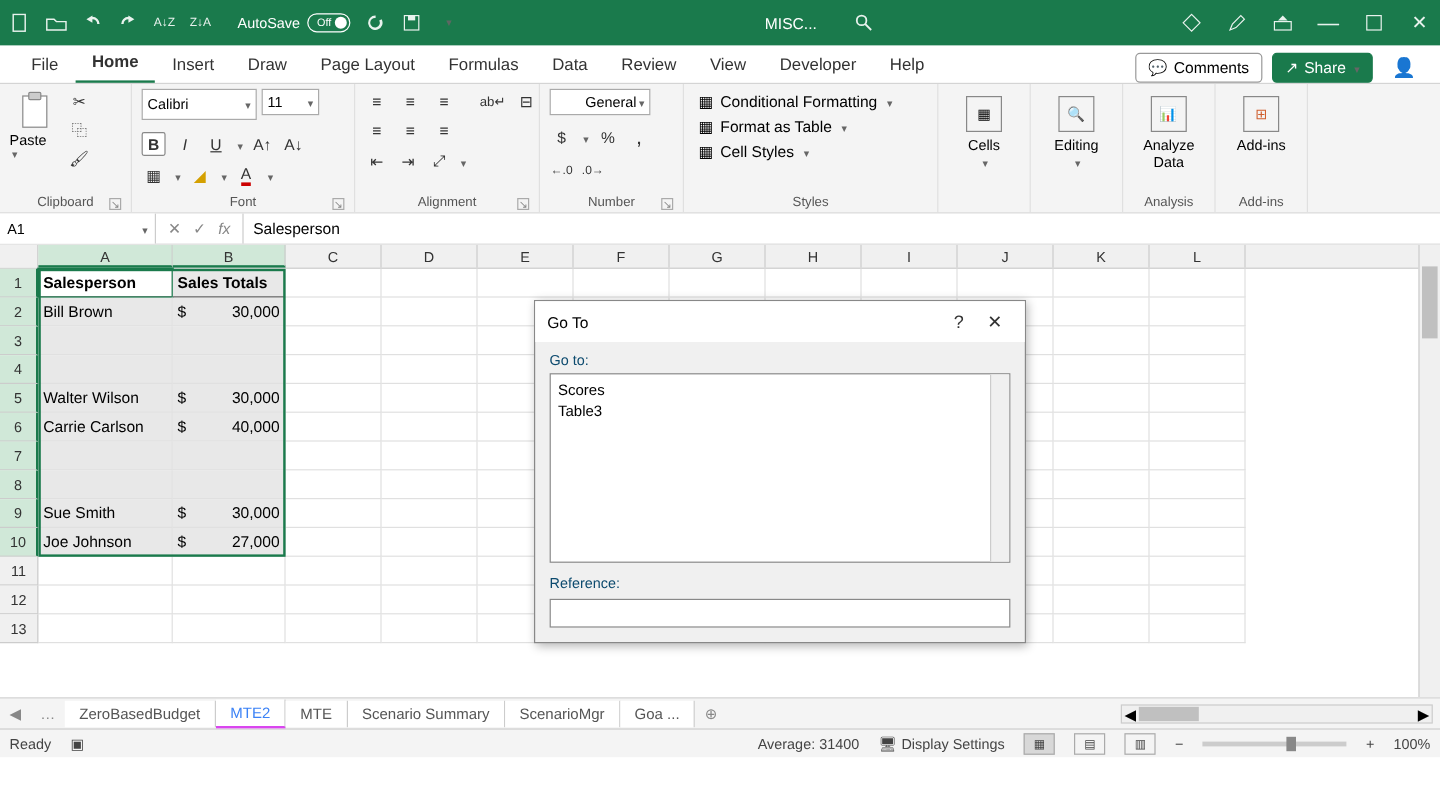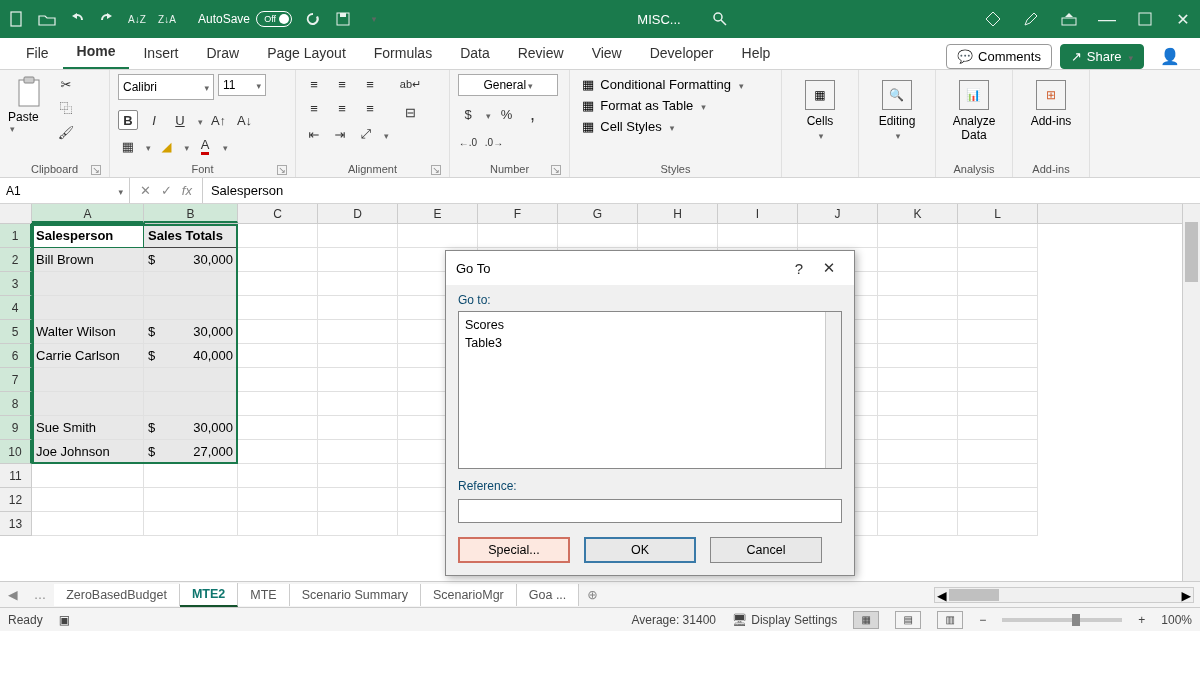--- a/index.html
+++ b/index.html
@@ -31,22 +31,22 @@
 .paste-big { text-align: left; width: 42px; }
 .paste-big .icon { width: 28px; height: 32px; margin: 2px auto; }
 .mini-col { display: flex; flex-direction: column; gap: 4px; justify-content: center; }
 .font-row1 { display: flex; gap: 4px; margin-bottom: 4px; }
 .font-name { width: 96px; height: 22px; border: 1px solid #aaa; background: #fff; padding: 12px 4px; font-size: 12px; display: flex; align-items: center; justify-content: space-between; }
 .font-size { width: 48px; height: 22px; border: 1px solid #aaa; background: #fff; padding: 0 4px; font-size: 12px; display: flex; align-items: center; justify-content: space-between; }
 .btn-row { display: flex; gap: 6px; align-items: center; }
 .rb { width: 20px; height: 20px; display: flex; align-items: center; justify-content: center; font-size: 13px; color: #333; }
 .bold-box { border: 1px solid #888; background: #fff; font-weight: bold; border-radius: 2px; }
 .align-grid { display: grid; grid-template-columns: repeat(3, 22px); gap: 4px 6px; }
-.wrap-col { display: flex; flex-direction: column; gap: 8px; margin-left: 6px; justify-content: space-between; }
-.num-combo { width: 100px; height: 22px; border: 1px solid #aaa; background: #fff; padding: 0 4px; font-size: 12px; display: flex; align-items: center; justify-content: center; }
+.wrap-col { display: flex; flex-direction: row; gap: 8px; margin-left: 6px; justify-content: space-between; }
+.num-combo { width: 84px; height: 22px; border: 1px solid #aaa; background: #fff; padding: 0 4px; font-size: 12px; display: flex; align-items: center; justify-content: flex-end; }
 .styles-list { display: flex; flex-direction: column; gap: 4px; padding-top: 2px; }
 .styles-item { display: flex; align-items: center; gap: 6px; font-size: 13px; padding: 1px 4px; }
 .big-btn { width: 60px; text-align: center; padding-top: 6px; font-size: 12px; }
 .big-btn .icon { width: 30px; height: 30px; margin: 0 auto 4px; border: 1px solid #888; display: flex; align-items: center; justify-content: center; }
 
 
 .formulabar { height: 26px; border-bottom: 1px solid #d4d4d4; display: flex; align-items: stretch; background: #fff; }
 .namebox { width: 130px; border-right: 1px solid #ccc; display: flex; align-items: center; padding: 0 6px; justify-content: space-between; background: #fff; font-size: 12px; }
 .fx-btns { display: flex; align-items: center; gap: 10px; padding: 0 10px; border-right: 1px solid #ccc; color: #888; }
 .fx-input { flex: 1; padding: 0 8px; display: flex; align-items: center; font-size: 13px; }
@@ -82,21 +82,21 @@
 .dialog .ref-input { width: 100%; height: 24px; border: 1px solid #888; background: #fff; margin-top: 2px; padding: 0 4px; }
 .dialog .buttons { display: flex; gap: 14px; margin-top: 14px; justify-content: flex-start; }
 .dialog .btn { width: 112px; height: 26px; border: 1px solid #888; background: #e8e8e8; font-size: 12.5px; display: flex; align-items: center; justify-content: center; }
 .dialog .btn.special { border: 2px solid #d07060; background: #fde8e0; }
 .dialog .btn.ok { border: 2px solid #3a7aa8; }
 
 
 .sheettabs { height: 26px; border-top: 1px solid #ccc; display: flex; align-items: center; background: #f4f4f4; font-size: 12.5px; }
 .sheettabs .nav { padding: 0 8px; color: #888; }
 .sheettabs .tab { padding: 4px 12px; border-right: 1px solid #ccc; background: #fff; color: #555; }
-.sheettabs .tab.active { color: #0f766e; font-weight: 700; border-bottom: 2px solid #14532d; }
+.sheettabs .tab.active { color: #3b82f6; font-weight: 400; border-bottom: 2px solid #d946ef; }
 .sheettabs .hscroll { margin-left: auto; width: 260px; height: 16px; background: #f0f0f0; border: 1px solid #ccc; position: relative; margin-right: 6px; }
 .sheettabs .hscroll .thumb { position: absolute; left: 14px; top: 1px; width: 50px; bottom: 1px; background: #c0c0c0; }
 
 
 .statusbar { height: 24px; border-top: 1px solid #ccc; background: #f4f4f4; display: flex; align-items: center; font-size: 12px; color: #444; padding: 0 8px; gap: 16px; }
 .statusbar .spacer { flex: 1; }
 .statusbar .view-btn { width: 26px; height: 18px; border: 1px solid #aaa; display: flex; align-items: center; justify-content: center; font-size: 10px; }
 .statusbar .view-btn.active { background: #d8d8d8; }
 .zoom-slider { width: 120px; height: 4px; background: #ccc; position: relative; }
 .zoom-slider .handle { position: absolute; left: 70px; top: -4px; width: 8px; height: 12px; background: #888; }
@@ -656,25 +656,20 @@
   </div>
   <div class="content">
     <div class="lbl">Go to:</div>
     <div class="listbox">
       <div>Scores</div>
       <div>Table3</div>
       <div class="vsb"></div>
     </div>
     <div class="lbl" style="margin-top:10px">Reference:</div>
     <input class="ref-input" value="" style="">
-    <div class="buttons">
-      <div class="btn special">Special...</div>
-      <div class="btn ok">OK</div>
-      <div class="btn">Cancel</div>
-    </div>
   </div>
 </div>
 
 <div class="sheettabs">
   <span class="nav">◀</span>
   <span class="nav">…</span>
   <div class="tab">ZeroBasedBudget</div>
   <div class="tab active">MTE2</div>
   <div class="tab">MTE</div>
   <div class="tab">Scenario Summary</div>

